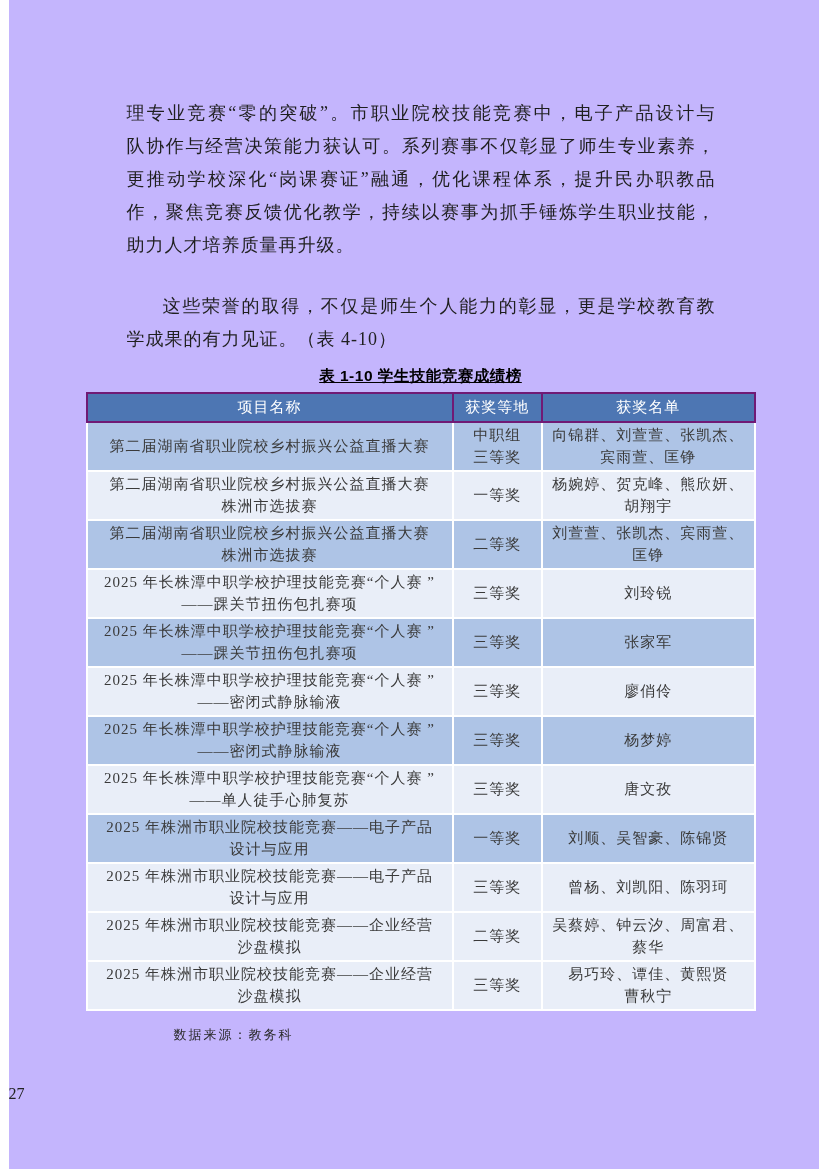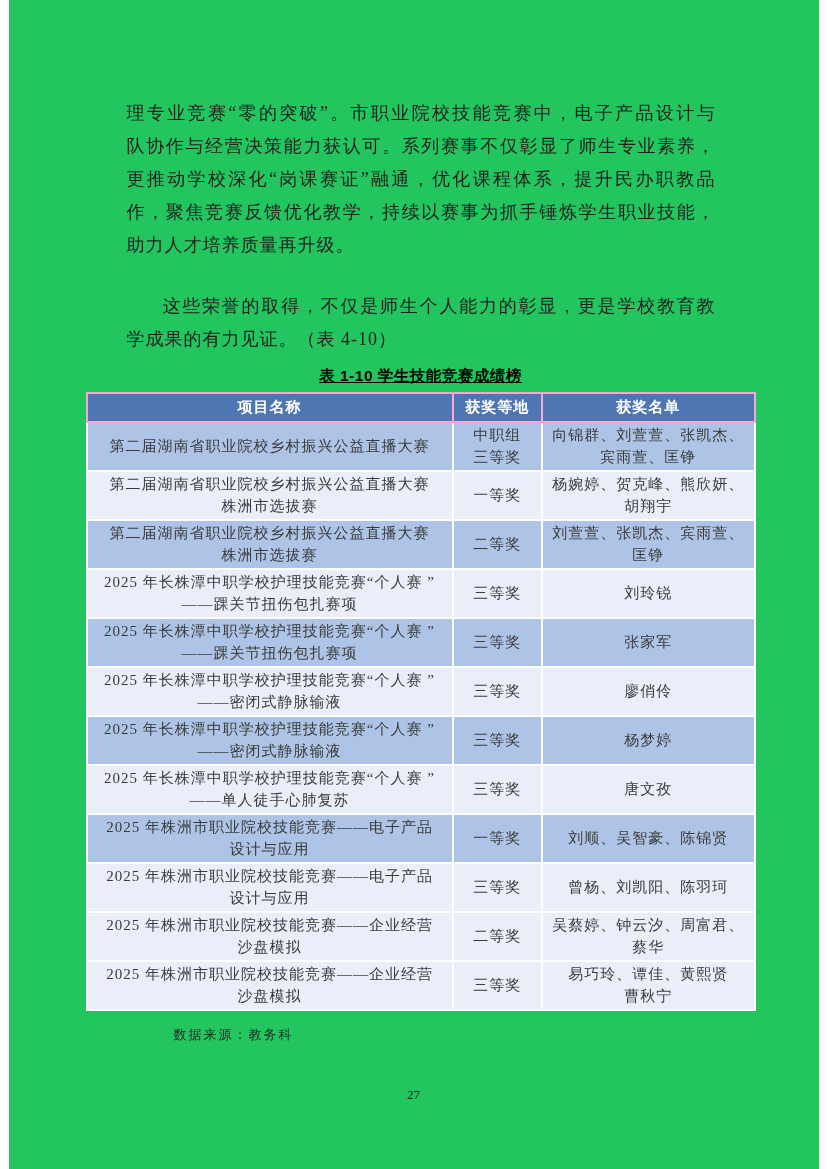--- a/index.html
+++ b/index.html
@@ -4,21 +4,21 @@
 <style>
   :root{
     --header-bg:#4d76b3;
     --row-shaded:#aec4e6;
     --row-light:#e9eef8;
     --table-text:#3a3a3a;
   }
   *{margin:0;padding:0;box-sizing:border-box;}
   html,body{background:#ffffff;}
   .page{
-    width:810px;height:1169px;background:#22c55e;position:relative;
+    width:810px;height:1169px;background:#c4b5fd;position:relative;
     margin:0 auto;overflow:hidden;
     font-family:"Liberation Serif","DejaVu Serif",serif;color:#1f1f1f;
   }
   .bodytext{margin:97px 0 0 118px;width:589px;}
   .line{
     font-size:18px;line-height:33px;letter-spacing:1px;
     text-align:justify;text-align-last:justify;
   }
   .line.last{text-align-last:left;}
   .line.indent{text-indent:2em;margin-top:28px;}
@@ -26,37 +26,37 @@
     width:670px;margin:10px 0 5px 77px;text-align:center;
     font-family:"Liberation Sans","DejaVu Sans",sans-serif;
     font-weight:bold;font-size:15.5px;color:#000;letter-spacing:0.5px;text-decoration:underline;
   }
   table.results{
     width:670px;margin-left:77px;border-collapse:collapse;table-layout:fixed;
   }
   table.results th{
     background:var(--header-bg);color:#ffffff;
     font-family:"Liberation Sans","DejaVu Sans",sans-serif;
-    font-weight:bold;font-size:15px;letter-spacing:1px;
-    padding:4px 2px;border:2px solid #f9a8d4;text-align:center;
+    font-weight:normal;font-size:15px;letter-spacing:1px;
+    padding:4px 2px;border:2px solid #701a75;text-align:center;
   }
   table.results td{
     font-size:15px;line-height:21.5px;letter-spacing:1px;
     padding:2px 4px;border:2px solid #ffffff;
     text-align:center;vertical-align:middle;
     white-space:pre-line;color:var(--table-text);
   }
   tr.shaded td{background:var(--row-shaded);}
   tr.light td{background:var(--row-light);}
   .source-line{
     margin:15px 0 0 165px;font-size:13px;letter-spacing:2px;color:#2a2a2a;
   }
   .page-number{
-    position:absolute;bottom:66px;left:0;right:0;text-align:center;
-    font-size:13px;color:#222;
+    position:absolute;bottom:66px;left:0;right:0;
+    font-size:16px;color:#222;
   }
 </style>
 </head>
 <body>
 
 <div class="page">
 
   <div class="bodytext">
     <div>
       <div class="line">理专业竞赛“零的突破”。市职业院校技能竞赛中，电子产品设计与</div>

